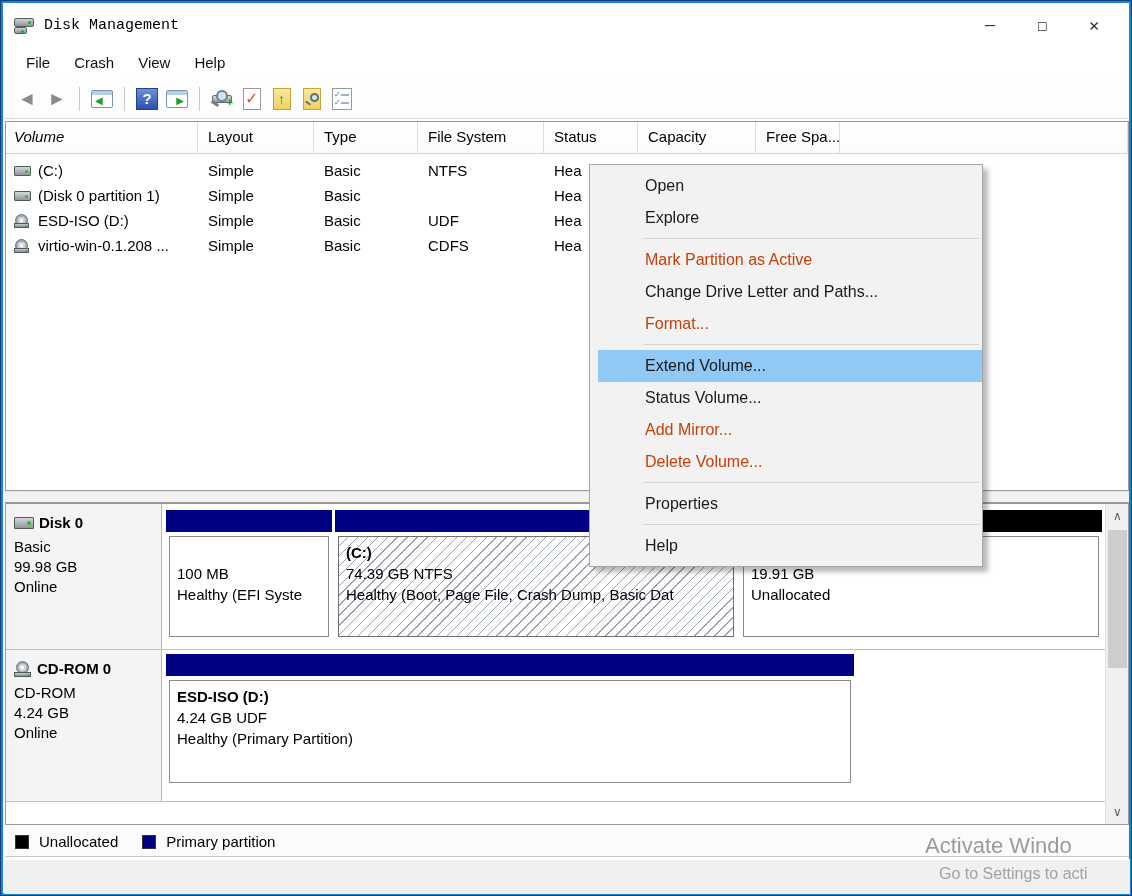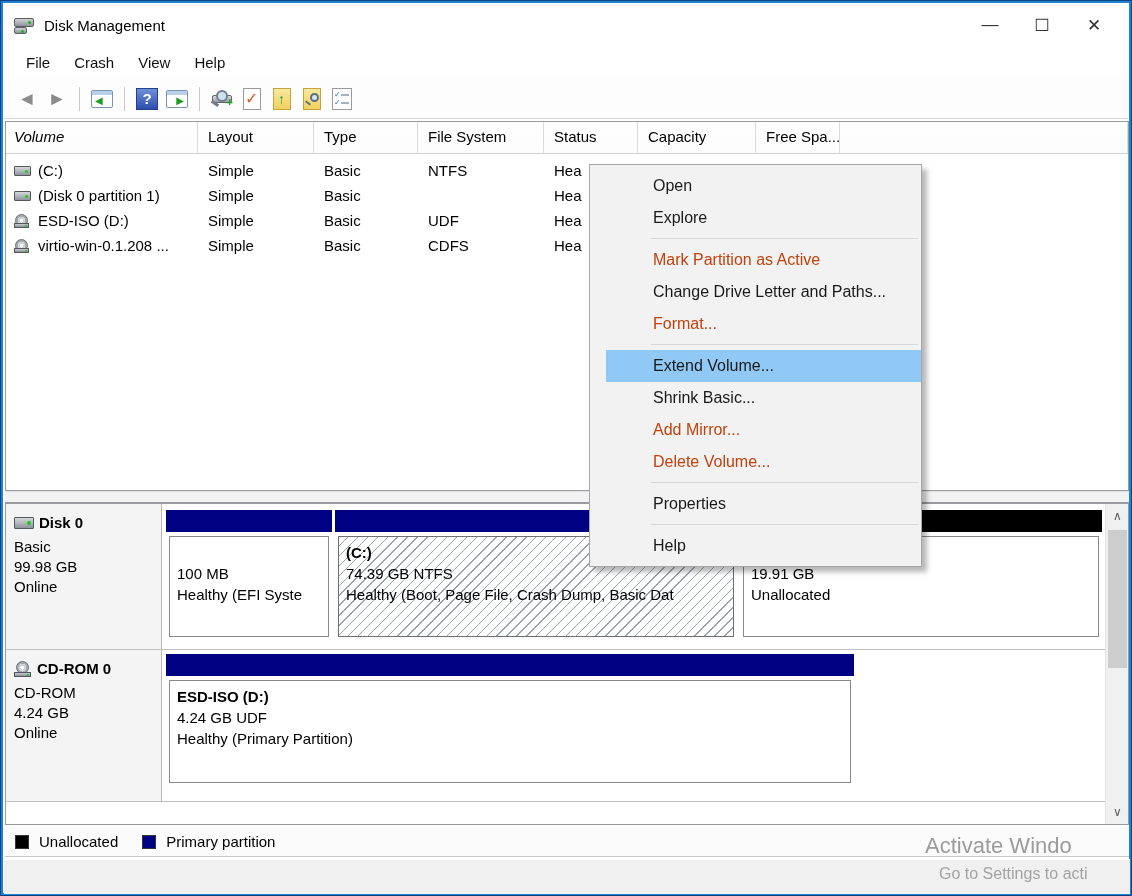--- a/index.html
+++ b/index.html
@@ -7,21 +7,21 @@
   body { font-family:"Liberation Sans","DejaVu Sans",sans-serif; }
 
   #window {
     position:absolute; left:0; top:0; width:1132px; height:896px;
     background:#ffffff; overflow:hidden;
     border:1px solid #10427e;
     box-shadow: inset 0 0 0 2px #1e82d2;
   }
 
   
-  .titlebar { position:absolute; left:3px; top:3px; right:3px; height:42px; background:#fff; display:flex; align-items:center; }
+  .titlebar { position:absolute; left:3px; top:3px; right:3px; height:42px; background:#fff; display:flex; align-items:center;font-family:Liberation Mono, monospace; }
   .title-text { font-size:15px; color:#000; margin-left:8px; }
   .win-controls { position:absolute; right:8px; top:0; height:42px; display:flex; }
   .win-btn { width:52px; height:42px; display:flex; align-items:center; justify-content:center; font-size:17px; color:#333; cursor:default; }
   .app-icon { width:22px; height:18px; position:relative; margin-left:10px; }
   .drive-ico { position:absolute; background:linear-gradient(#cfd3d6,#8e9499); border:1px solid #5a5f63; border-radius:2px; }
   .drive-ico .led { position:absolute; width:3px; height:3px; background:#18b418; border-radius:50%; right:2px; top:2px; }
   .app-icon .d1 { left:0; top:2px; width:20px; height:9px; }
   .app-icon .d2 { left:0; top:11px; width:13px; height:7px; }
 
   
@@ -109,21 +109,21 @@
 
   
   .statusbar { position:absolute; left:3px; top:858px; width:1126px; height:35px; background:#f0f0f0; border-top:1px solid #ffffff; }
 
   
   .watermark { position:absolute; left:924px; top:832px; width:400px; z-index:30; pointer-events:none; }
   .wm1 { font-size:22px; color:#9b9b9b; }
   .wm2 { font-size:16px; color:#a2a2a2; margin-top:6px; margin-left:14px; }
 
   
-  .ctx-menu { position:absolute; left:588px; top:163px; width:333px; background:#f2f2f2; border:1px solid #a6a6a6; box-shadow:5px 5px 5px rgba(0,0,0,0.28); padding:5px 0 4px 16px; z-index:50; }
+  .ctx-menu { position:absolute; left:588px; top:163px; width:394px; background:#f2f2f2; border:1px solid #a6a6a6; box-shadow:5px 5px 5px rgba(0,0,0,0.28); padding:5px 0 4px 8px; z-index:50; }
   .mi { height:32px; line-height:32px; font-size:16px; color:#1a1a1a; padding-left:47px; white-space:nowrap; }
   .mi.disabled { color:#c2410c; }
   .mi.hot { background:#90c8f6; }
   .msep { height:10px; position:relative; }
   .msep:after { content:""; position:absolute; left:45px; right:3px; top:4px; height:1px; background:#d7d7d7; }
 </style>
 </head>
 <body>
 
 <div id="window">
@@ -340,21 +340,21 @@
 
   <div class="ctx-menu">
     <div class="mi">Open</div>
     <div class="mi">Explore</div>
     <div class="msep"></div>
     <div class="mi disabled">Mark Partition as Active</div>
     <div class="mi">Change Drive Letter and Paths...</div>
     <div class="mi disabled">Format...</div>
     <div class="msep"></div>
     <div class="mi hot">Extend Volume...</div>
-    <div class="mi">Shrink Basic...</div>
+    <div class="mi">Status Volume...</div>
     <div class="mi disabled">Add Mirror...</div>
     <div class="mi disabled">Delete Volume...</div>
     <div class="msep"></div>
     <div class="mi">Properties</div>
     <div class="msep"></div>
     <div class="mi">Help</div>
   </div>
 
 </div>
 

